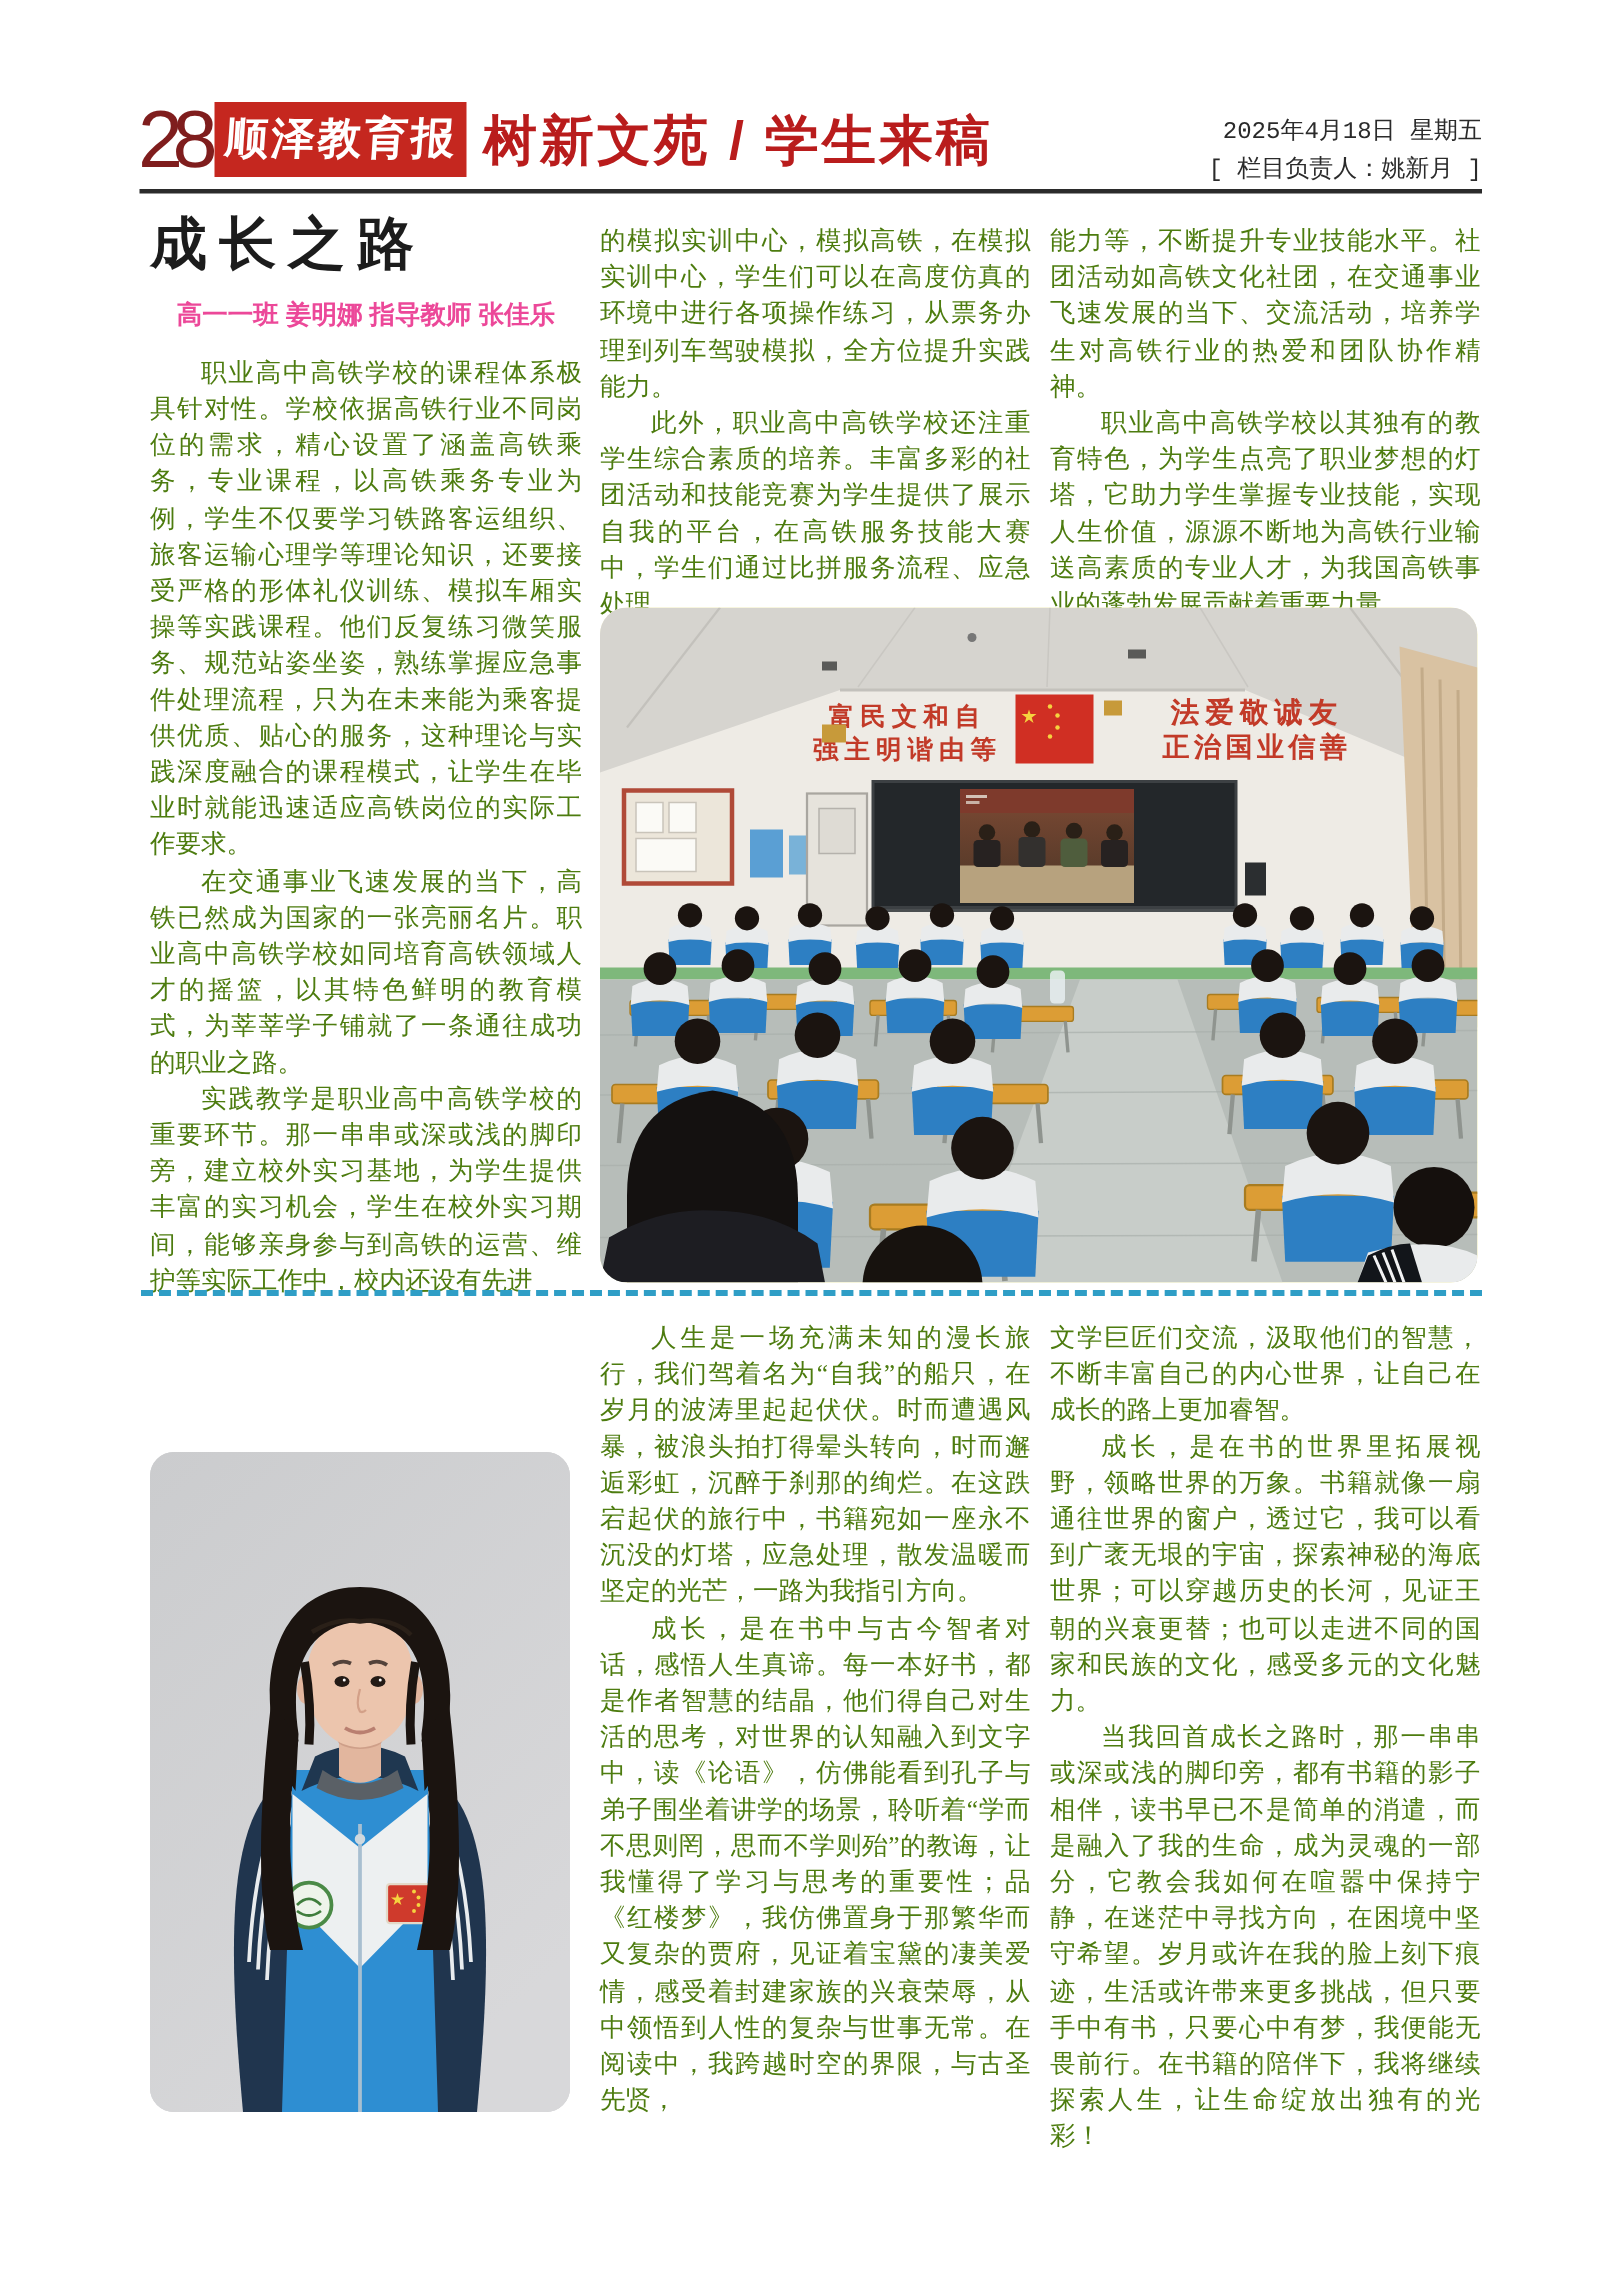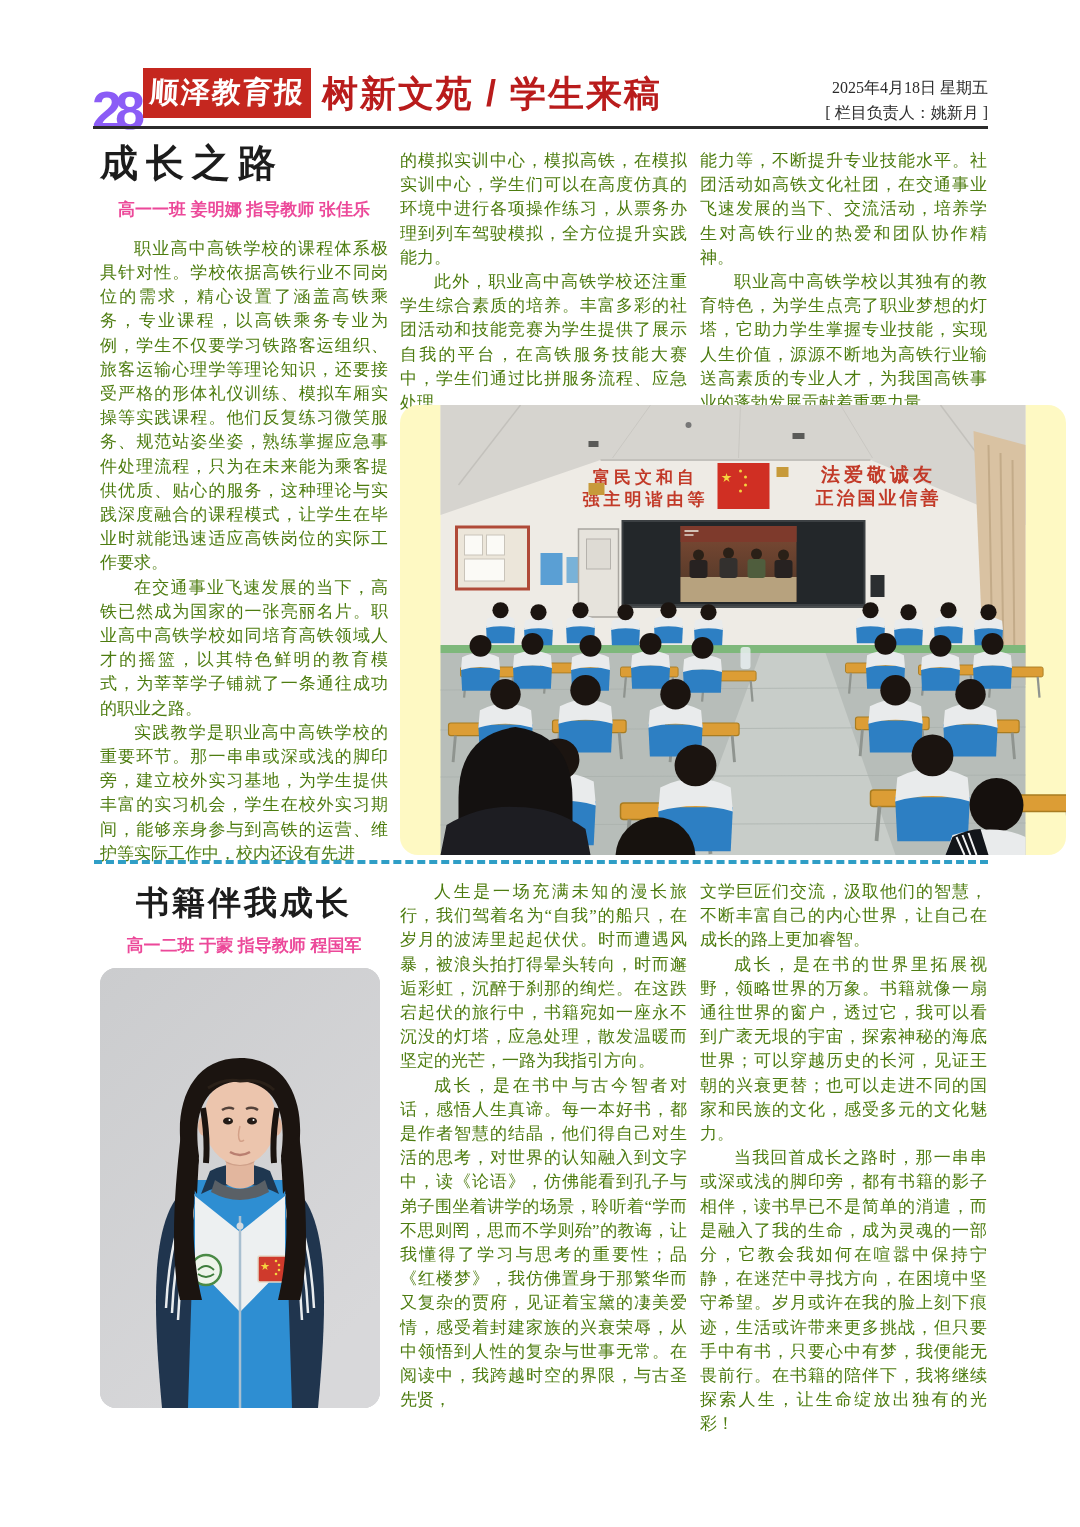--- a/index.html
+++ b/index.html
@@ -1,45 +1,45 @@
 <!DOCTYPE html>
 <html><head>
 <meta charset="utf-8">
 <style>
   html,body{margin:0;padding:0;background:#ffffff;}
   .page{position:relative;width:1080px;height:1527px;margin:0 auto;background:#ffffff;
         font-family:"Liberation Serif",serif;overflow:hidden;}
 
   
-  .pagenum{position:absolute;left:92px;top:83px;font-family:"Liberation Sans",sans-serif;
-           font-weight:bold;font-size:54px;letter-spacing:-7px;color:#8b5cf6;line-height:1;}
+  .pagenum{position:absolute;left:92px;top:66px;font-family:"Liberation Sans",sans-serif;
+           font-weight:normal;font-size:54px;letter-spacing:-7px;color:#7f1d1d;line-height:1;}
   .masthead{position:absolute;left:143px;top:68px;width:168px;height:50px;background:#c5271f;
             display:flex;align-items:center;justify-content:center;}
   .masthead span{color:#ffffff;font-weight:bold;font-size:29px;letter-spacing:2px;
                  font-family:"Liberation Serif",serif;transform:skewX(-4deg);}
   .sectiontitle{position:absolute;left:322px;top:72px;font-family:"Liberation Sans",sans-serif;
                 font-weight:bold;font-size:36px;color:#b91c1c;letter-spacing:2px;line-height:1.2;}
   .dateblock{position:absolute;right:92px;top:76px;text-align:right;color:#2b2b2b;
-             font-family:Liberation Serif, serif;font-size:16px;line-height:1.55;}
+             font-family:Liberation Mono, monospace;font-size:16px;line-height:1.55;}
   .headrule{position:absolute;left:93px;top:126px;width:895px;height:3px;background:#2b2b2b;}
 
   
   .col{position:absolute;}
   .body-p{font-size:17px;line-height:24.2px;color:#4d7c0f;text-align:justify;
           word-break:break-all;margin:0;}
   .ind{text-indent:2em;}
   .t1{font-family:"Liberation Sans",sans-serif;font-weight:bold;font-size:38px;color:#1c1c1c;
       letter-spacing:8px;text-align:left;margin:0 0 12px 0;line-height:1.15;}
   .t2{font-family:"Liberation Sans",sans-serif;font-weight:bold;font-size:33px;color:#1c1c1c;
       letter-spacing:3px;text-align:center;margin:0 0 12px 0;line-height:1.15;}
   .byline{font-family:"Liberation Sans",sans-serif;font-weight:bold;font-size:17px;color:#ec4899;
           text-align:center;margin:0 0 16px 0;white-space:nowrap;}
 
   
-  .photo1{position:absolute;left:400px;top:405px;width:666px;height:450px;border-radius:18px;
+  .photo1{position:absolute;left:400px;top:405px;width:585px;height:450px;border-radius:18px;
           overflow:hidden;background:#fef9c3;}
   .photo2{position:absolute;left:100px;top:968px;width:280px;height:440px;border-radius:16px;
           overflow:hidden;background:#cbccce;}
   .photo1 svg,.photo2 svg{display:block;width:100%;height:100%;}
 
   
   .divider{position:absolute;left:94px;top:860px;width:894px;height:0;
            border-top:4px dashed #2f9ec6;}
   .bannertxt{font-family:"Liberation Sans",sans-serif;font-weight:bold;}
 </style>
@@ -229,24 +229,20 @@
         <circle cx="556" cy="400" r="27" fill="#15100d"></circle>
         <path d="M505,450 L512,430 Q556,418 585,432 L585,450 Z" fill="#e9ebec"></path>
         <path d="M505,450 L512,432 Q528,424 540,424 L548,450 Z" fill="#12151a"></path>
         <path d="M516,432 L524,450 M522,430 L530,450 M528,428 L536,450" stroke="#f2f3f4" stroke-width="2"></path>
       </g>
     </svg>
   </div>
 
   <div class="divider"></div>
 
-  <div class="col" style="left:100px;top:884px;width:288px;">
-    <h2 class="t2">书籍伴我成长</h2>
-    <div class="byline">高一二班 于蒙 指导教师  程国军</div>
-  </div>
 
   <div class="photo2">
     <svg viewBox="0 0 280 440" xmlns="http://www.w3.org/2000/svg">
       <defs>
         <linearGradient id="pbg" x1="0" y1="0" x2="0.6" y2="1">
           <stop offset="0" stop-color="#cbccce"></stop>
             <stop offset="1" stop-color="#d8d8da"></stop>
         </linearGradient>
       </defs>
       <rect x="0" y="0" width="280" height="440" fill="url(#pbg)"></rect>

